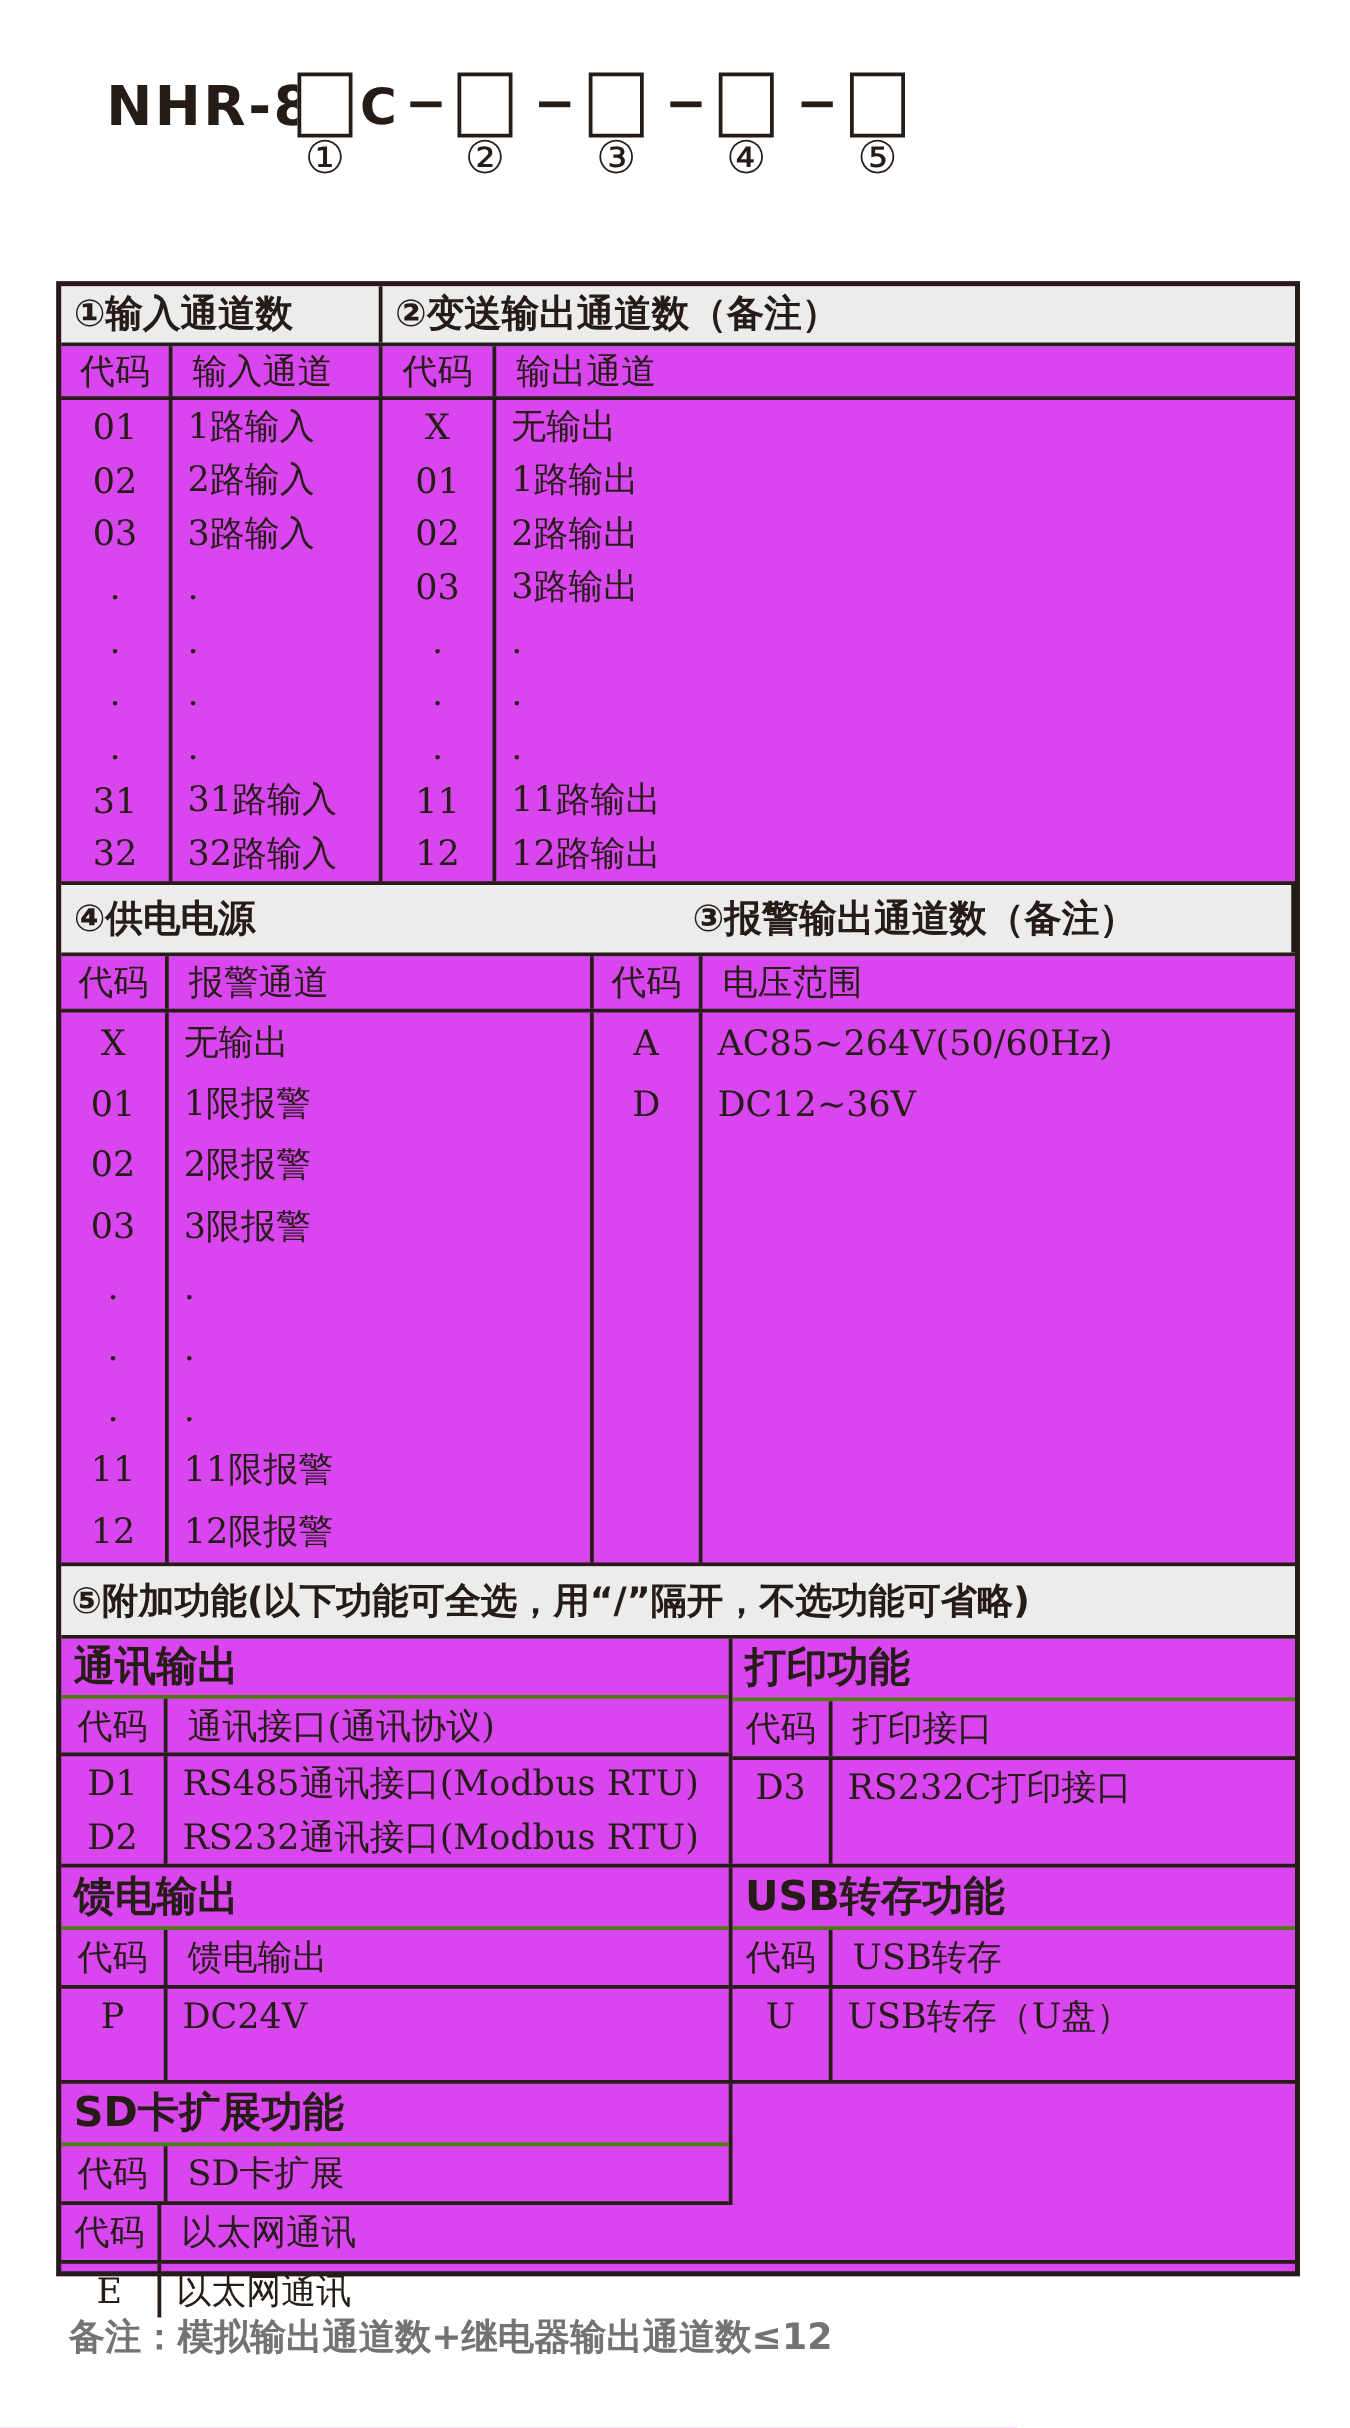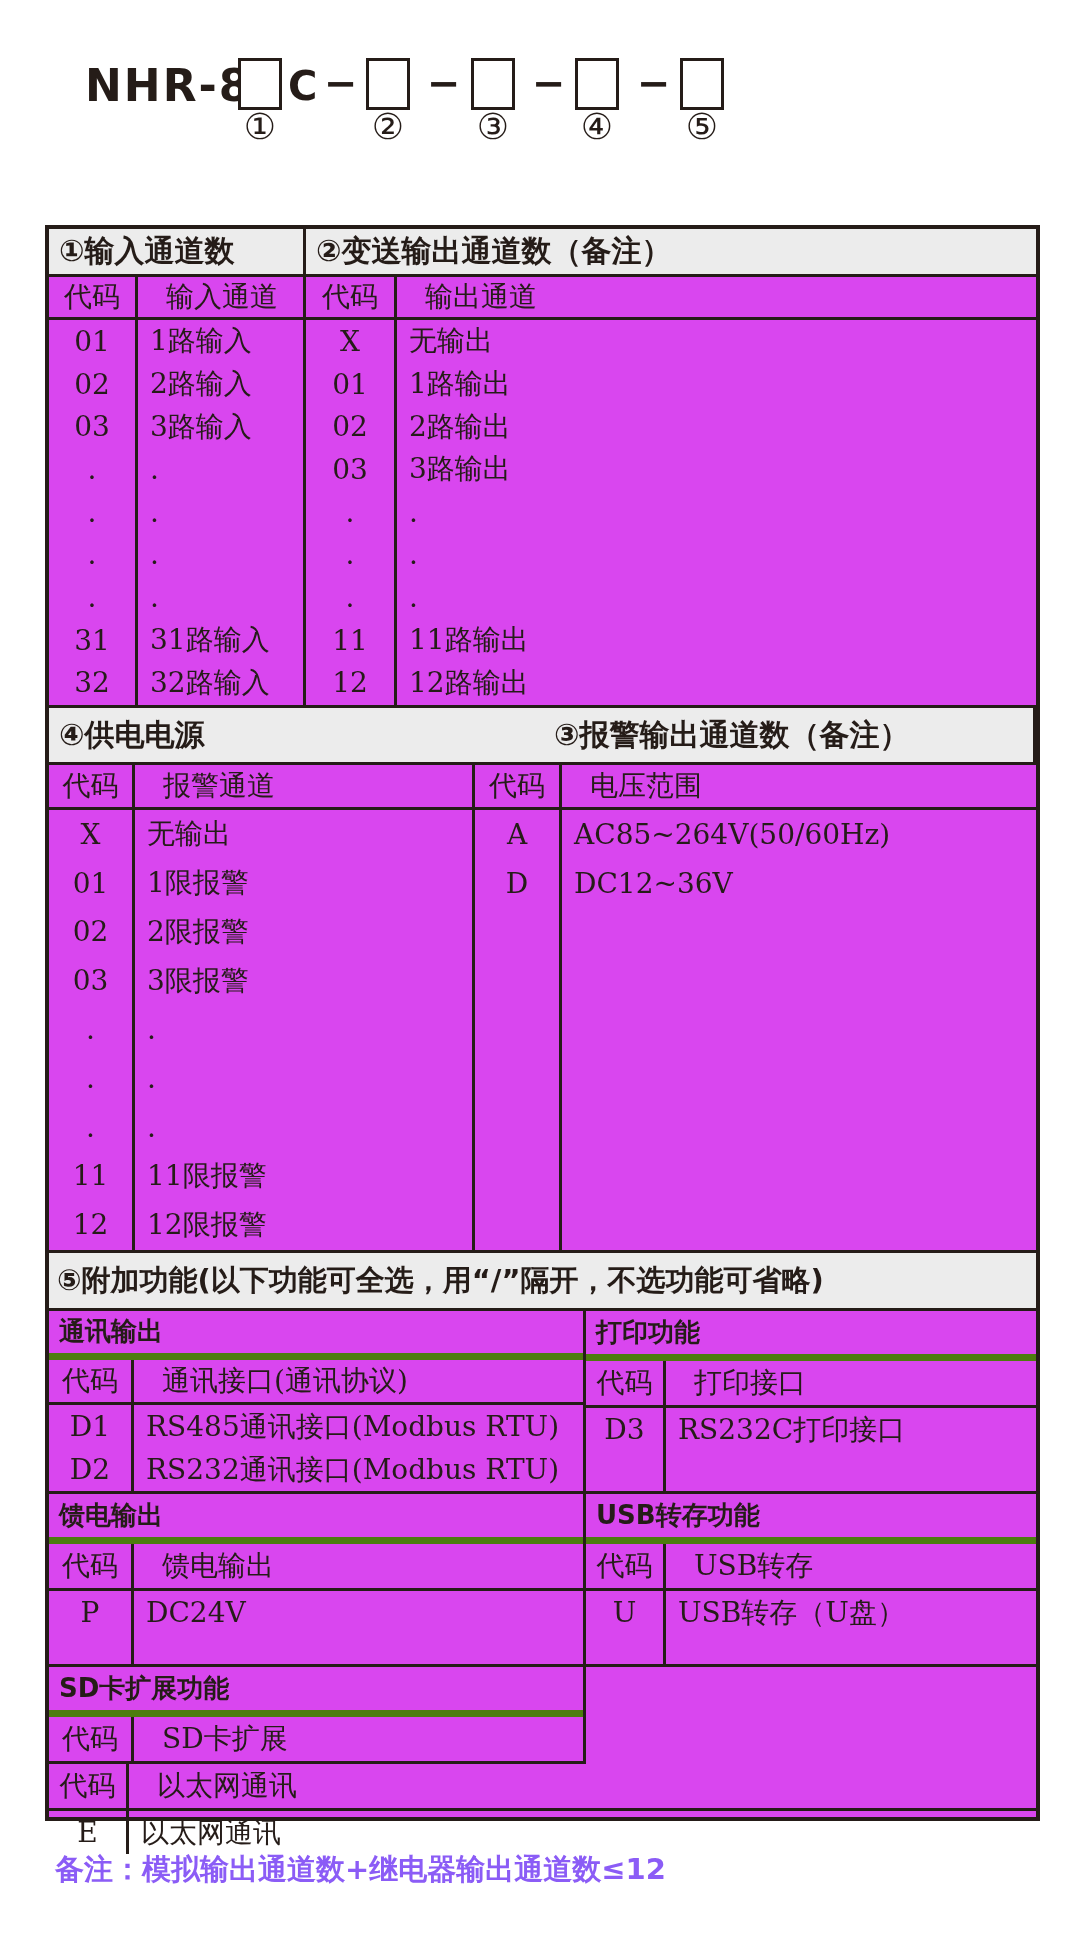--- a/index.html
+++ b/index.html
@@ -37,21 +37,21 @@
     font-family:"DejaVu Sans","Liberation Sans",sans-serif; font-weight:bold; }
   .hdA1 { width:257px; border-right:3px solid #251c18; }
   .hdA2 { flex:1; }
   .hdr34 { height:57px; }
   .hdB1 { width:492px; border-right:3px solid #251c18; }
   .hdB2 { flex:1; }
 
   .subrow { display:flex; height:43px; border-bottom:3px solid #251c18; font-size:28px; }
   .subrow .scell { display:flex; align-items:center; }
   .code-c { justify-content:center; }
-  .txt-c { padding-left:28px; }
+  .txt-c { padding-left:16px; }
   .wA1{width:89px} .wA2{width:168px} .wA3{width:91px} .wA4{flex:1}
   .wB1{width:86px} .wB2{width:340px} .wB3{width:87px} .wB4{flex:1}
   .sub34 { height:45px; }
 
   .dataA { display:flex; height:388px; border-bottom:3px solid #251c18; }
   .dataB { display:flex; height:443px; border-bottom:3px solid #251c18; }
   .dcol { height:100%; }
   .ln { display:flex; align-items:center; font-size:28px; }
   .dataA .ln { height:42.7px; }
   .dataB .ln { height:48.8px; }
@@ -62,31 +62,31 @@
     padding-left:8px; font-size:29px; background:#ececec;
     font-family:"DejaVu Sans","Liberation Sans",sans-serif; font-weight:bold; }
 
   .s5row { display:flex; }
   .s5r1 { height:183px; border-bottom:3px solid #251c18; }
   .s5r2 { height:173px; border-bottom:3px solid #251c18; }
   .s5r3 { height:150px;flex-direction:column; }
   .s5L { width:537px; border-right:3px solid #251c18; }
   .s5R { flex:1;border-radius:11px; }
   .subtbl { display:flex; flex-direction:column; height:100%; }
-  .sttitle { height:50px; border-bottom:7px solid #4d7c0f; display:flex; align-items:center;
-    padding-left:10px; font-size:26px;
+  .sttitle { height:50px; border-bottom:3px solid #4d7c0f; display:flex; align-items:center;
+    padding-left:10px; font-size:33px;
     font-family:"DejaVu Sans","Liberation Sans",sans-serif; font-weight:bold; }
   .stsub { height:47px; border-bottom:3px solid #251c18; display:flex; font-size:28px; }
   .stsub .scell { display:flex; align-items:center; }
   .stdata { flex:1; display:flex; }
   .wCL1{width:85px} .wCR1{width:80px} .wC2{flex:1}
   .stdata .ln { height:43px; }
 
   .note { position:absolute; left:55px; top:1850px; font-size:29px;
-    font-family:"DejaVu Sans","Liberation Sans",sans-serif; font-weight:bold; color:#8b5cf6; }
+    font-family:"DejaVu Sans","Liberation Sans",sans-serif; font-weight:bold; color:#737373; }
 </style>
 </head>
 <body>
 
 <div class="page">
 
   <span class="model-prefix">NHR-87</span>
   <span class="mbox mb1"></span>
   <span class="mletter">C</span>
   <span class="mdash md1">−</span>

